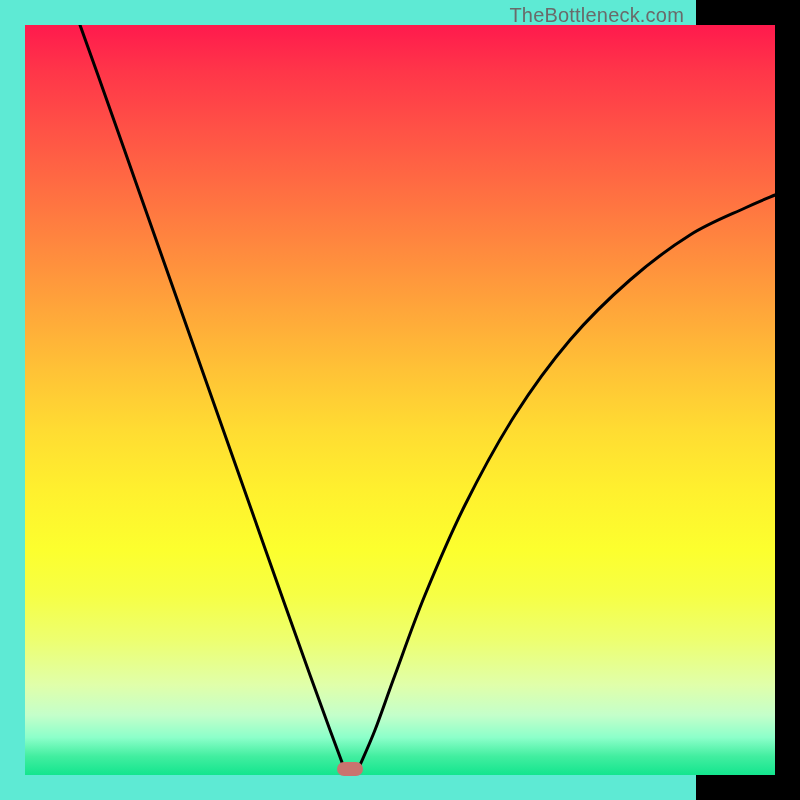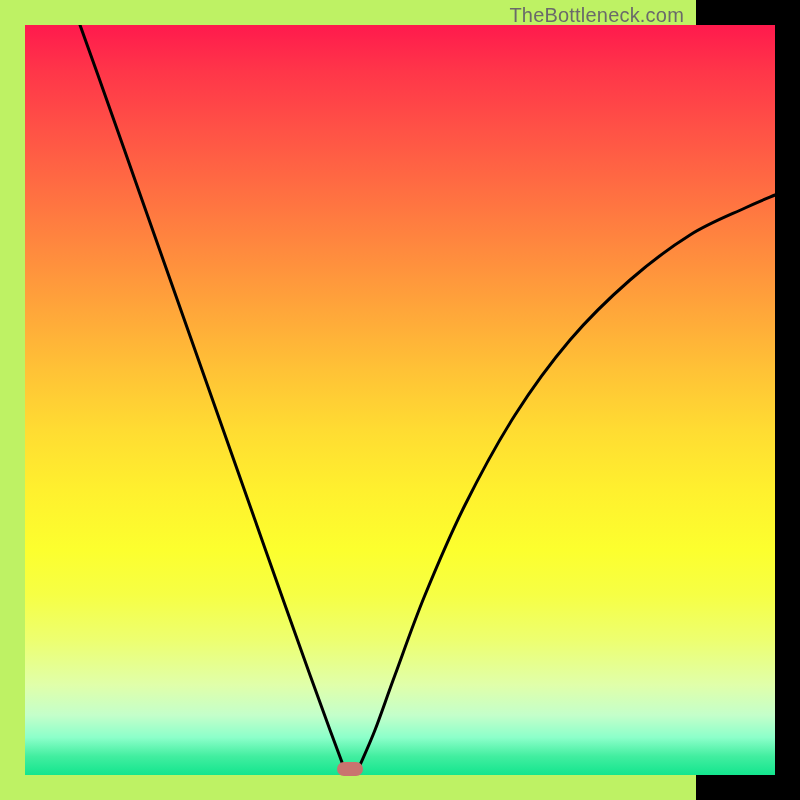--- a/index.html
+++ b/index.html
@@ -8,21 +8,21 @@
     width: 800px;
     height: 800px;
     background: #000;
     overflow: hidden;
     font-family: Arial, Helvetica, sans-serif;
   }
   .frame {
     position: relative;
     width: 696px;
     height: 800px;
-    background: #bef264;
+    background: #5eead4;
   }
   .plot {
     position: absolute;
     left: 25px;
     top: 25px;
     width: 750px;
     height: 750px;
     background: linear-gradient(to bottom,
       #ff1a4d 0%,
       #ff3549 6%,

